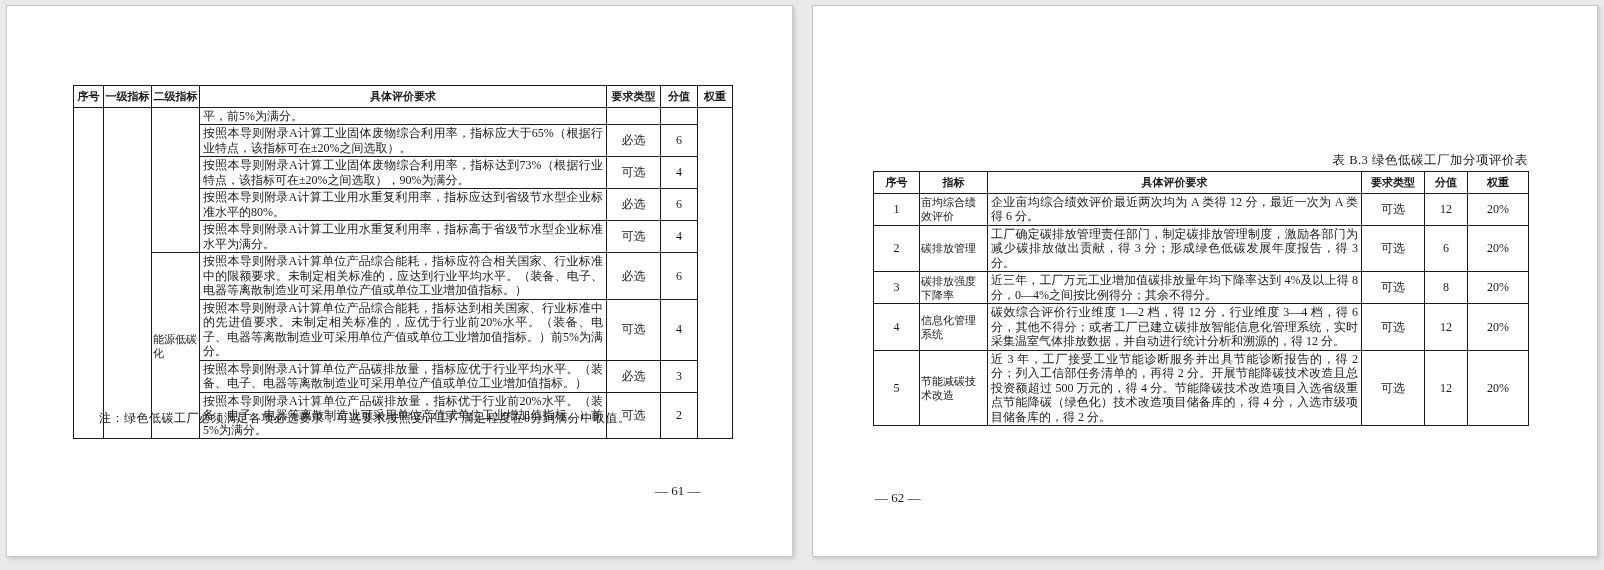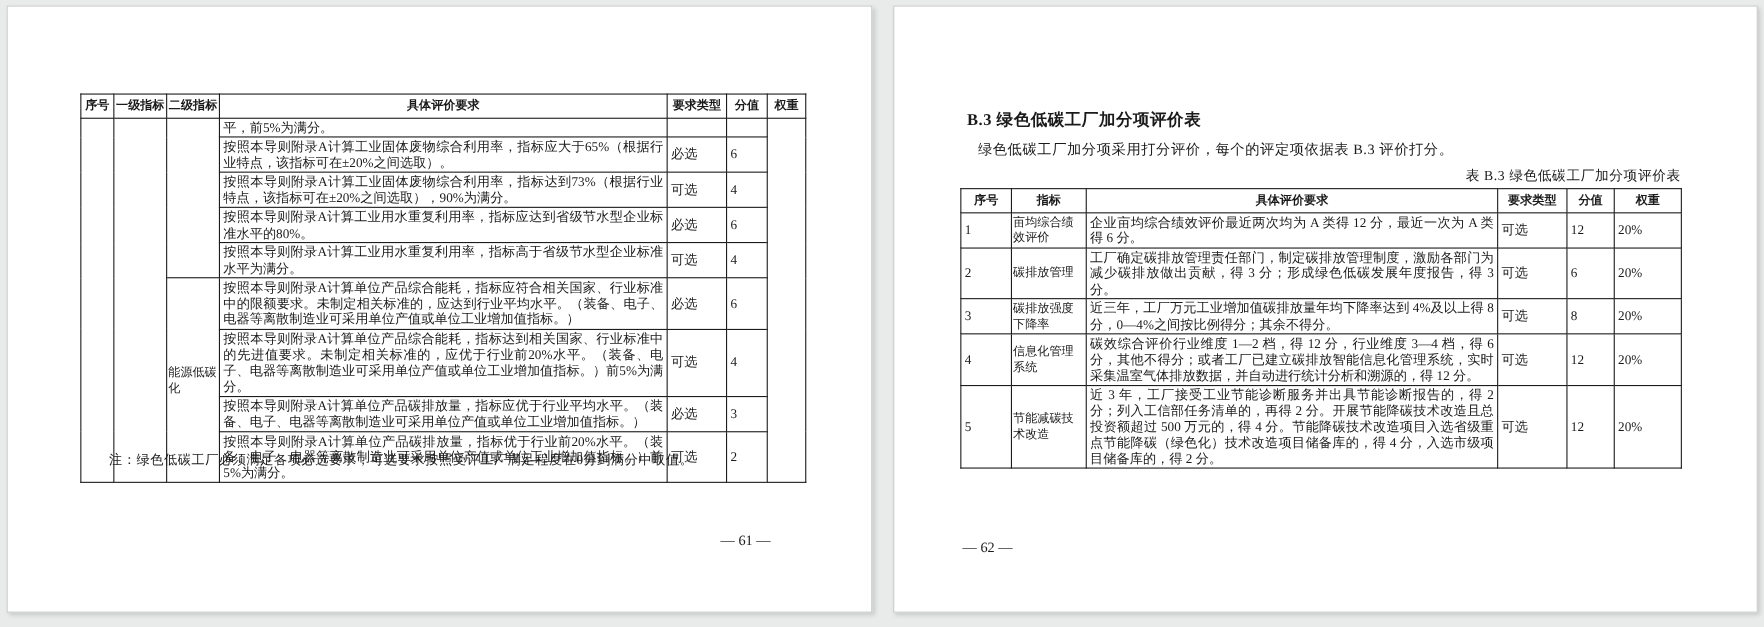--- a/index.html
+++ b/index.html
@@ -27,21 +27,21 @@
     border:1px solid #1c1c1c;
     padding:1px 3px;
     vertical-align:middle;
     overflow:hidden;
   }
   .tbl th{
     font-weight:bold;text-align:center;font-size:11px;
     padding:3px 0;white-space:nowrap;
   }
   .tbl td.req{text-align:left;text-align:justify;}
-  .tbl td.c{}
+  .tbl td.c{text-align:center;}
   .tbl td.ind{text-align:left;font-size:11px;line-height:14px;padding:1px 1px;}
 
   .t61{left:66px;top:79px;width:659px;}
   .t62{left:60px;top:165px;width:655px;}
 
   .note{
     position:absolute;left:92px;top:404px;
     font-size:12px;letter-spacing:0.5px;text-align:right;
   }
   .pagenum{
@@ -140,22 +140,20 @@
     </tr>
   </tbody>
     </table>
 
   <div class="note">注：绿色低碳工厂必须满足各项必选要求，可选要求按照受评工厂满足程度在0分到满分中取值。</div>
   <div class="pagenum">— 61 —</div>
 </div>
 
 <div class="page" id="page-62">
 
-  <div class="b3-heading">B.3 绿色低碳工厂加分项评价表</div>
-  <div class="b3-intro">绿色低碳工厂加分项采用打分评价，每个的评定项依据表 B.3 评价打分。</div>
   <div class="b3-caption">表 B.3 绿色低碳工厂加分项评价表</div>
 
   <table class="tbl t62">
     <colgroup>
       <col style="width:46px">
         <col style="width:68px">
         <col style="width:374px">
       <col style="width:63px">
         <col style="width:43px">
         <col style="width:61px">

